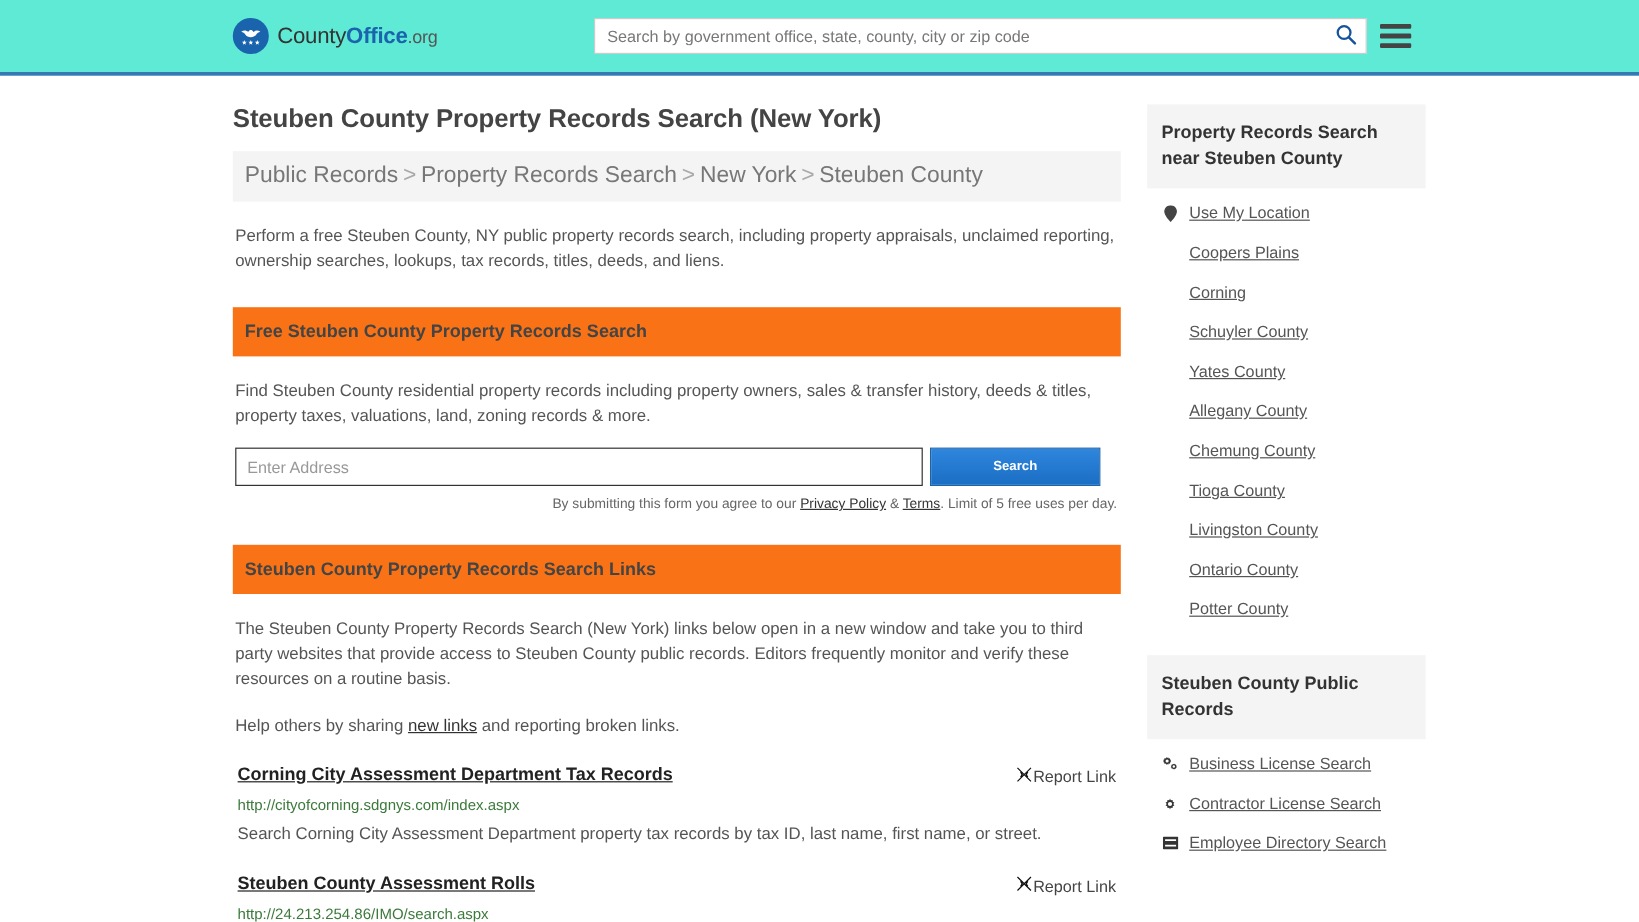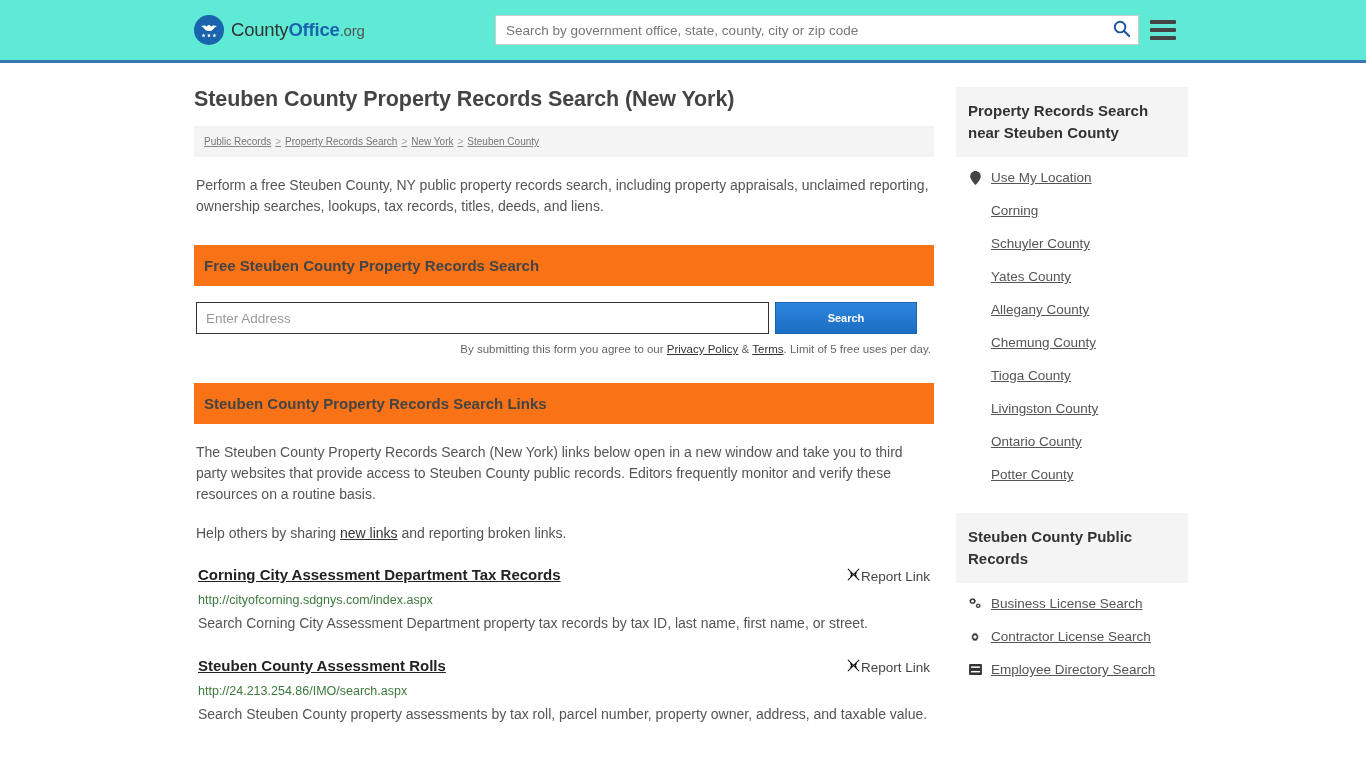--- a/index.html
+++ b/index.html
@@ -113,23 +113,22 @@
     font-size: 21.5px;
     color: #444444;
     margin: 24px 0 14px 0;
     font-weight: bold;
     letter-spacing: -0.1px;
   }
 
   .breadcrumb {
     background: #f4f4f4;
     padding: 10px 10px;
-    font-size: 10px;
+    font-size: 19px;
     color: #888888;
-    text-decoration: underline;
   }
   .breadcrumb a {
     color: #777777;
     text-decoration: none;
   }
   .breadcrumb .sep { color: #aaaaaa; margin: 0 4px; }
 
   .intro {
     font-size: 14px;
     line-height: 21px;
@@ -305,20 +304,21 @@
       <h1 class="page-title">Steuben County Property Records Search (New York)</h1>
 
       <div class="breadcrumb">
         <a href="#">Public Records</a><span class="sep">&gt;</span><a href="#">Property Records Search</a><span class="sep">&gt;</span><a href="#">New York</a><span class="sep">&gt;</span><a href="#">Steuben County</a>
       </div>
 
       <p class="intro">Perform a free Steuben County, NY public property records search, including property appraisals, unclaimed reporting, ownership searches, lookups, tax records, titles, deeds, and liens.</p>
 
       <div class="panel-head">Free Steuben County Property Records Search</div>
       <div class="panel-body">
+        <p>Find Steuben County residential property records including property owners, sales &amp; transfer history, deeds &amp; titles, property taxes, valuations, land, zoning records &amp; more.</p>
 
         <div class="addr-row">
           <input class="addr-input" type="text" placeholder="Enter Address" style="">
           <button class="btn-search">Search</button>
         </div>
 
         <div class="fineprint"><span>By submitting this form you agree to our </span><a href="#">Privacy Policy</a><span> &amp; </span><a href="#">Terms</a><span>. Limit of 5 free uses per day.</span></div>
       </div>
 
       <div class="panel-head">Steuben County Property Records Search Links</div>
@@ -375,20 +375,24 @@
             <span class="side-ico">
               <svg width="11" height="14" viewBox="0 0 12 16" aria-hidden="true">
                 <path d="M6 0C2.7 0 0 2.7 0 6c0 4.2 6 10 6 10s6-5.8 6-10c0-3.3-2.7-6-6-6z" fill="#444444"></path>
               </svg>
             </span>
             <a href="#">Use My Location</a>
           </div>
 
           <div class="side-row">
             <span class="side-ico"></span>
+            <a href="#">Coopers Plains</a>
+          </div>
+          <div class="side-row">
+            <span class="side-ico"></span>
             <a href="#">Corning</a>
           </div>
           <div class="side-row">
             <span class="side-ico"></span>
             <a href="#">Schuyler County</a>
           </div>
           <div class="side-row">
             <span class="side-ico"></span>
             <a href="#">Yates County</a>
           </div>

